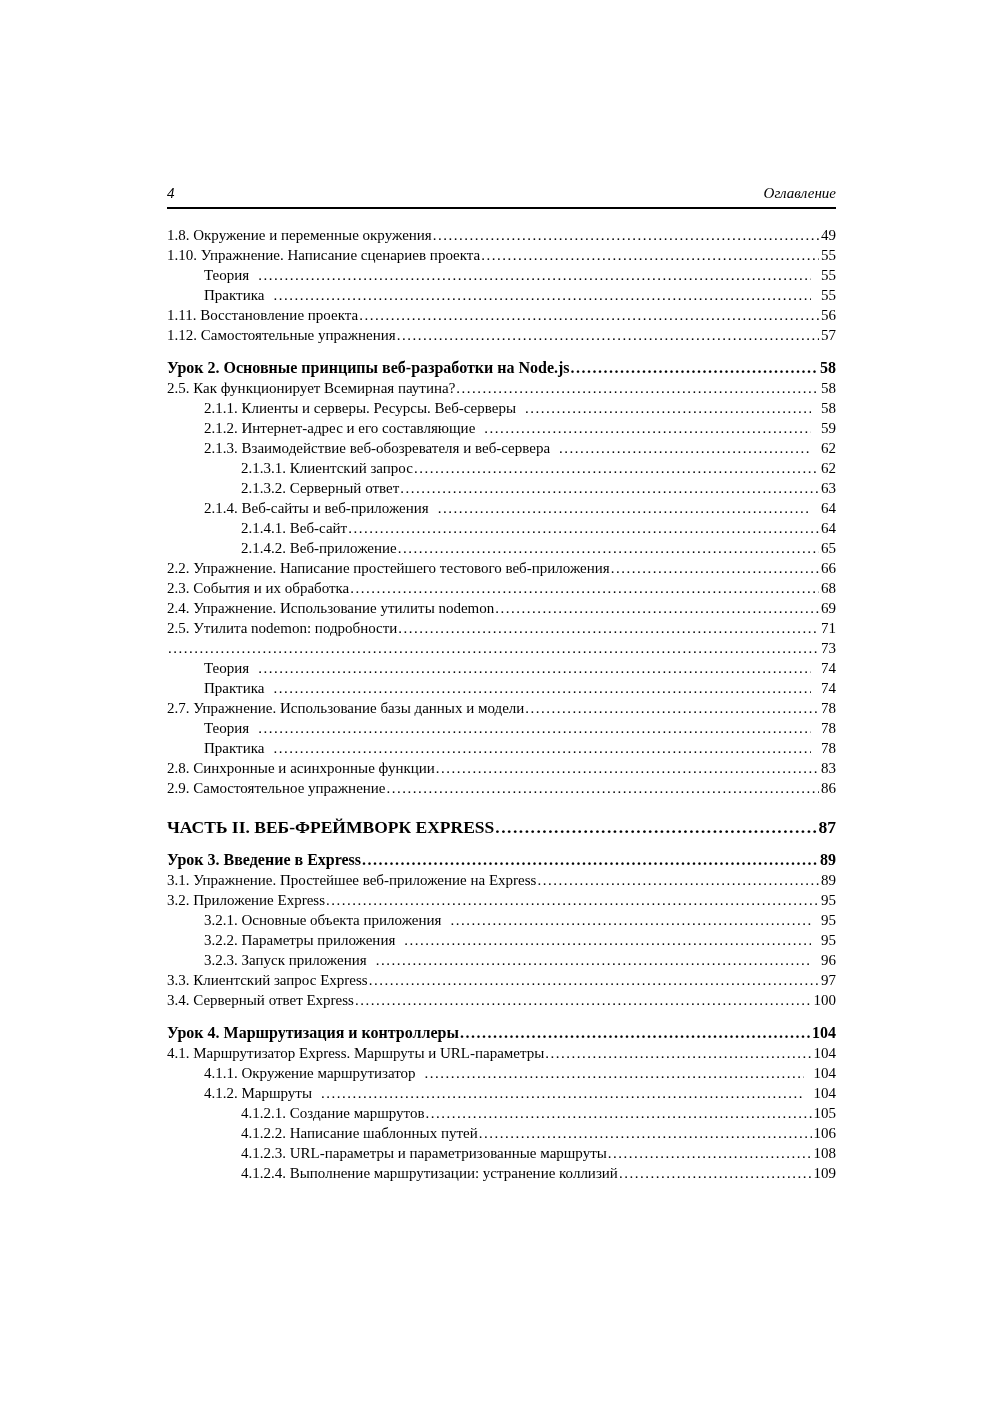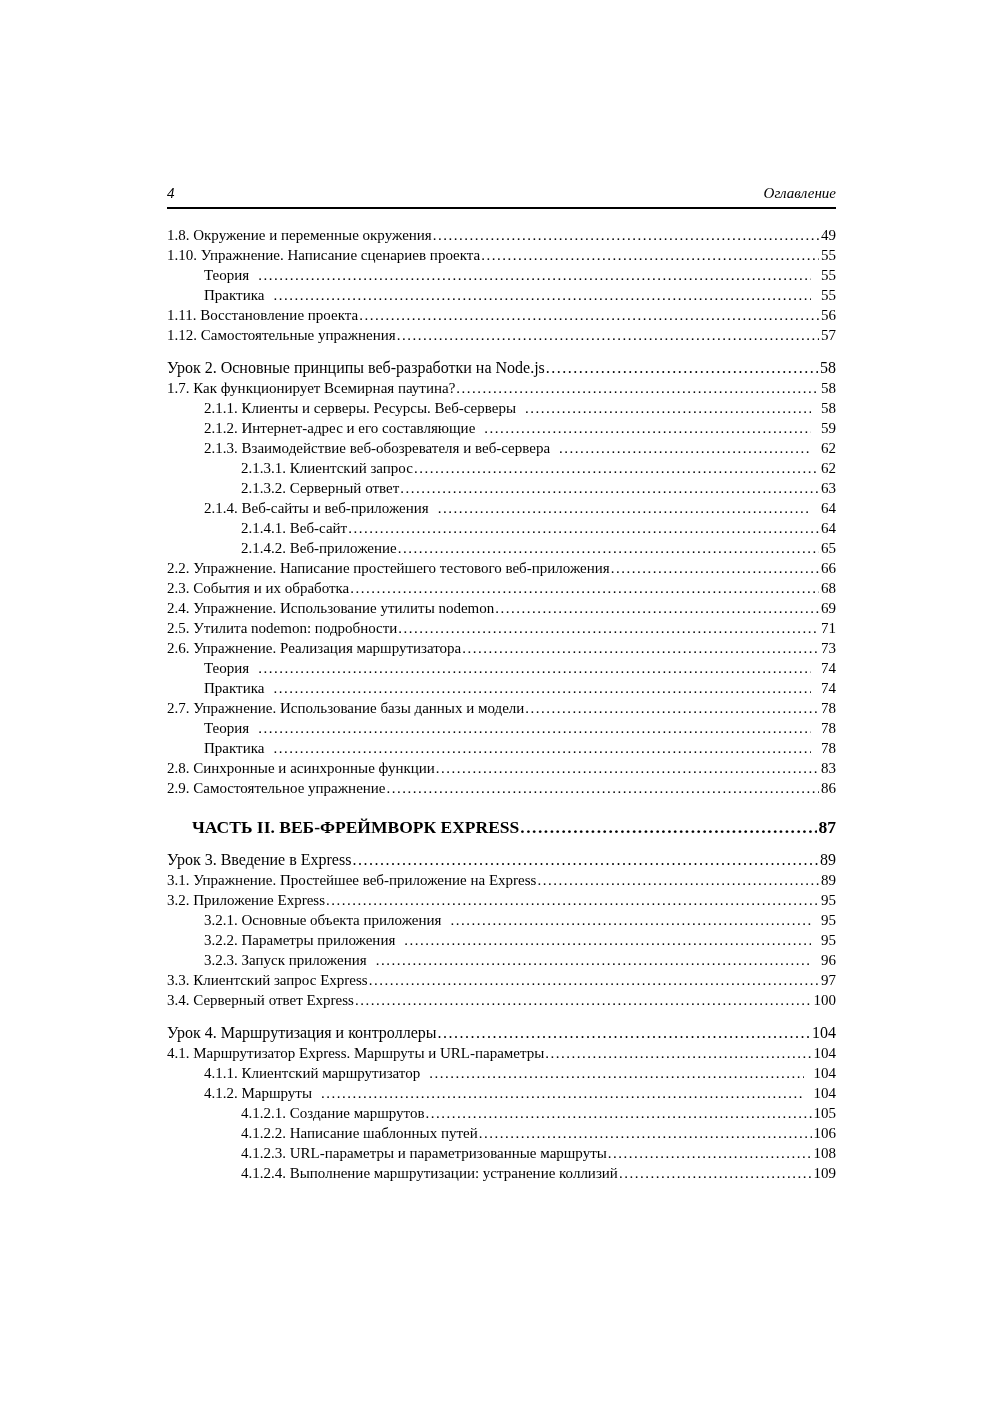--- a/index.html
+++ b/index.html
@@ -44,29 +44,28 @@
   .row {
     display: flex;
     align-items: baseline;
     line-height: 20px;
     font-size: 15px;
     white-space: nowrap;
   }
   .row.lvl1 { padding-left: 37px; gap: 8px; }
   .row.lvl2 { padding-left: 74px; }
   .row.lesson {
-    font-weight: normal;
+    font-weight: bold;
     font-size: 16px;
     margin-top: 13px;
   }
   .row.part {
     font-weight: bold;
     font-size: 17.5px;
     margin-top: 19px;
-    margin-left: 25px;
   }
   .label { white-space: nowrap; flex: 0 0 auto; text-align: center; }
   .fill {
     flex: 1 1 auto;
     overflow: hidden;
     white-space: nowrap;
     margin: 0 2px 0 1px;
     min-width: 8px;
   }
   .fill::after {
@@ -115,21 +114,21 @@
           <span class="label">1.12. Самостоятельные упражнения</span>
           <span class="fill"></span>
           <span class="page-num">57</span>
         </div>
         <div class="row lvl0 lesson">
           <span class="label">Урок 2. Основные принципы веб-разработки на Node.js</span>
           <span class="fill"></span>
           <span class="page-num">58</span>
         </div>
         <div class="row lvl0">
-          <span class="label">1.7. Как функционирует Всемирная паутина?</span>
+          <span class="label">2.5. Как функционирует Всемирная паутина?</span>
           <span class="fill"></span>
           <span class="page-num">58</span>
         </div>
         <div class="row lvl1">
           <span class="label">2.1.1. Клиенты и серверы. Ресурсы. Веб-серверы</span>
           <span class="fill"></span>
           <span class="page-num">58</span>
         </div>
         <div class="row lvl1">
           <span class="label">2.1.2. Интернет-адрес и его составляющие</span>
@@ -180,21 +179,20 @@
           <span class="label">2.4. Упражнение. Использование утилиты nodemon</span>
           <span class="fill"></span>
           <span class="page-num">69</span>
         </div>
         <div class="row lvl0">
           <span class="label">2.5. Утилита nodemon: подробности</span>
           <span class="fill"></span>
           <span class="page-num">71</span>
         </div>
         <div class="row lvl0">
-          <span class="label">2.6. Упражнение. Реализация маршрутизатора</span>
           <span class="fill"></span>
           <span class="page-num">73</span>
         </div>
         <div class="row lvl1">
           <span class="label">Теория</span>
           <span class="fill"></span>
           <span class="page-num">74</span>
         </div>
         <div class="row lvl1">
           <span class="label">Практика</span>
@@ -275,21 +273,21 @@
           <span class="label">Урок 4. Маршрутизация и контроллеры</span>
           <span class="fill"></span>
           <span class="page-num">104</span>
         </div>
         <div class="row lvl0">
           <span class="label">4.1. Маршрутизатор Express. Маршруты и URL-параметры</span>
           <span class="fill"></span>
           <span class="page-num">104</span>
         </div>
         <div class="row lvl1">
-          <span class="label">4.1.1. Клиентский маршрутизатор</span>
+          <span class="label">4.1.1. Окружение маршрутизатор</span>
           <span class="fill"></span>
           <span class="page-num">104</span>
         </div>
         <div class="row lvl1">
           <span class="label">4.1.2. Маршруты</span>
           <span class="fill"></span>
           <span class="page-num">104</span>
         </div>
         <div class="row lvl2">
           <span class="label">4.1.2.1. Создание маршрутов</span>

